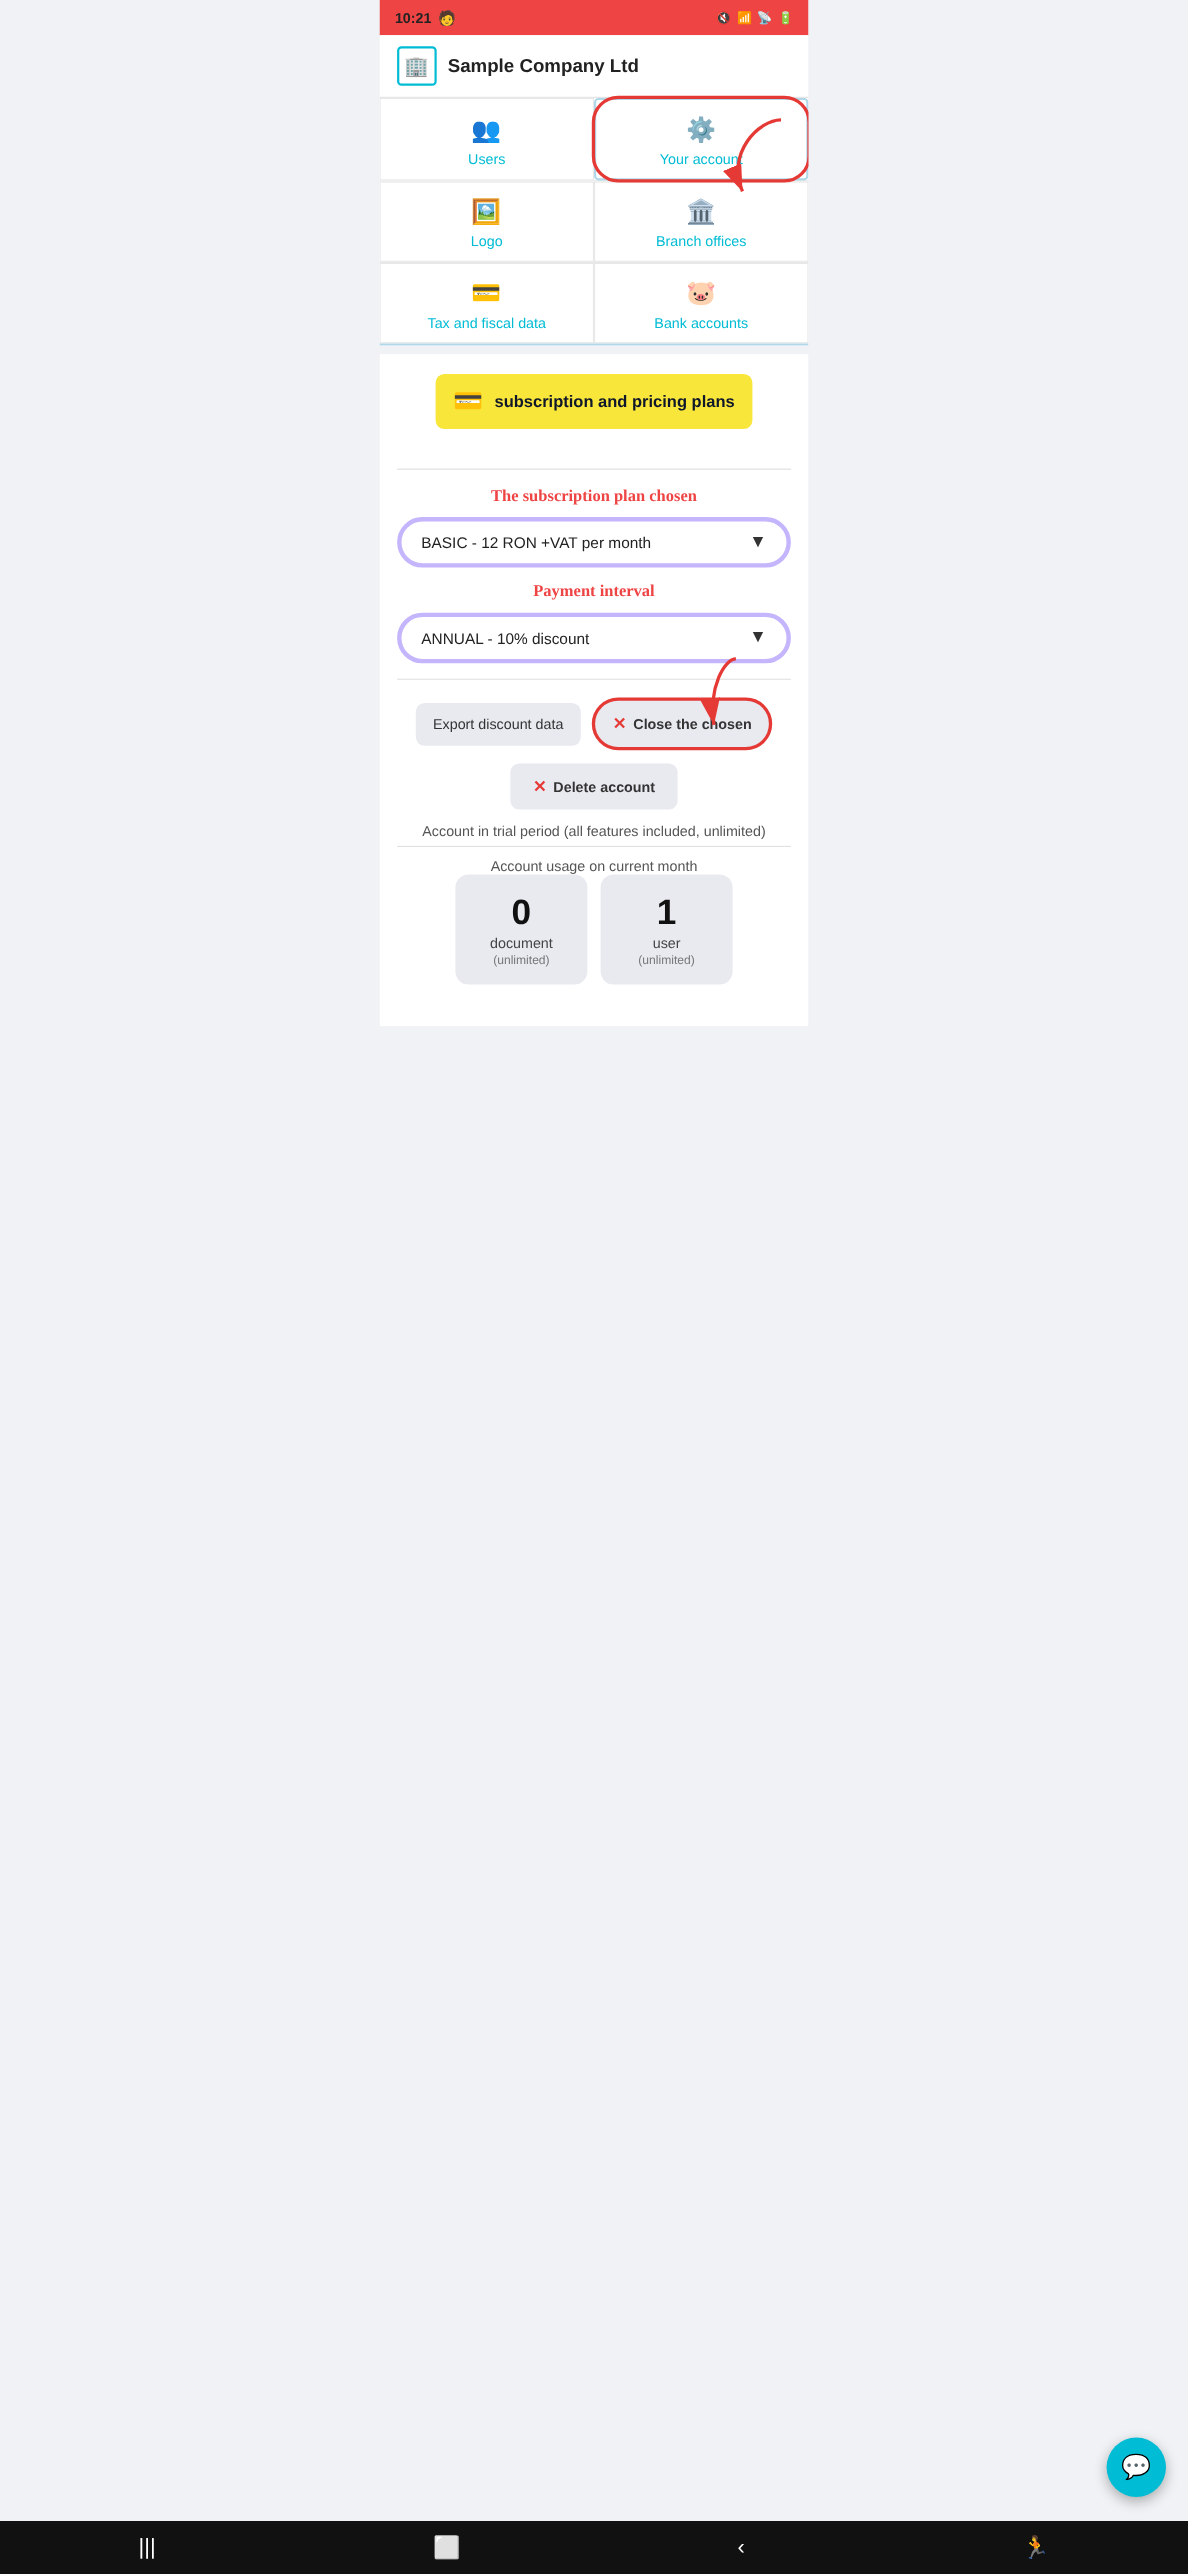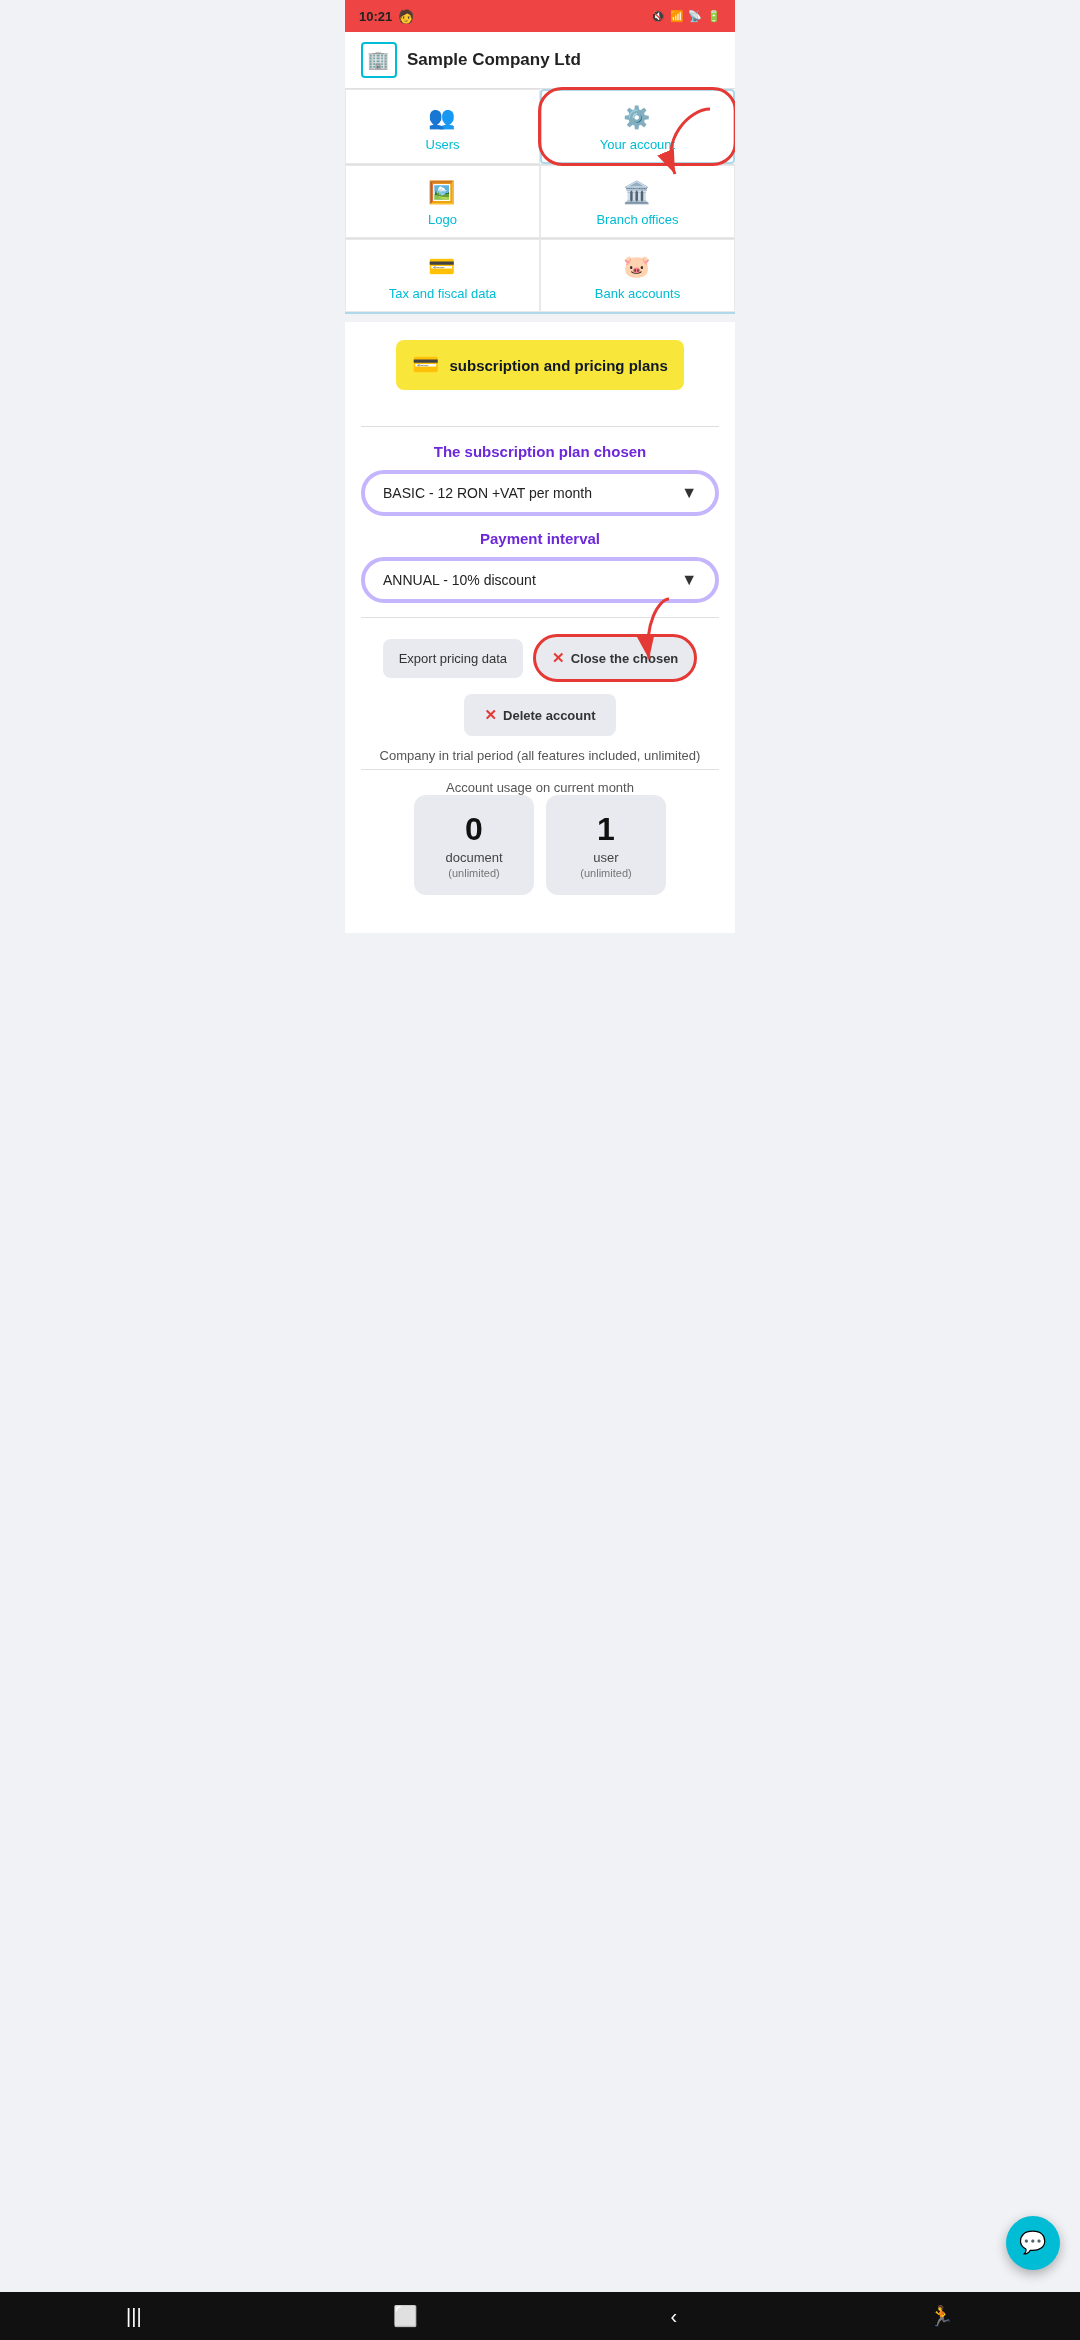--- a/index.html
+++ b/index.html
@@ -123,22 +123,23 @@
       height: 1px;
       background: #ddd;
       margin: 0 0 16px 0;
     }
 
     
     .section-label {
       text-align: center;
       font-size: 15px;
       font-weight: 700;
-      color: #6d28d9;
+      color: #ef4444;
       margin-bottom: 10px;
+      font-family: Liberation Serif, serif;
     }
 
     
     .dropdown {
       border: 4px solid #c4b5fd;
       border-radius: 24px;
       padding: 10px 18px;
       display: flex;
       align-items: center;
       justify-content: space-between;
@@ -433,38 +434,38 @@
     <svg style="position:absolute;top:-40px;right:30px;width:100px;height:80px;pointer-events:none;z-index:10;" viewBox="0 0 100 80">
       <defs>
         <marker id="ah2" markerWidth="8" markerHeight="6" refX="8" refY="3" orient="auto">
           <polygon points="0 0, 8 3, 0 6" fill="#e53935"></polygon>
         </marker>
       </defs>
       <path d="M 80 5 C 70 5, 55 30, 60 65" stroke="#e53935" stroke-width="3" fill="none" marker-end="url(#ah2)"></path>
     </svg>
 
     <div class="action-row">
-      <button class="btn-secondary">Export pricing data</button>
+      <button class="btn-secondary">Export discount data</button>
       <button class="btn-close-account">
         <span class="x-icon">✕</span>
         <span>Close the chosen</span>
       </button>
     </div>
   </div>
 
   
   <div style="display:flex;justify-content:center;">
     <button class="btn-delete">
       <span class="x-icon">✕</span>
       <span>Delete account</span>
     </button>
   </div>
 
   
-  <p class="trial-text">Company in trial period (all features included, unlimited)</p>
+  <p class="trial-text">Account in trial period (all features included, unlimited)</p>
   <div class="divider3"></div>
   <p class="usage-title">Account usage on current month</p>
 
   
   <div class="stats-row">
     <div class="stat-card">
       <span class="stat-number">0</span>
       <span class="stat-label">document</span>
       <span class="stat-sub">(unlimited)</span>
     </div>

